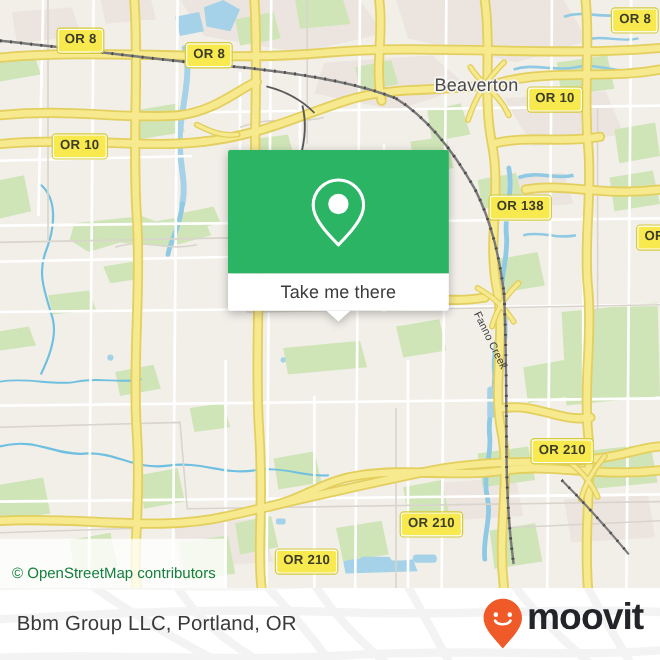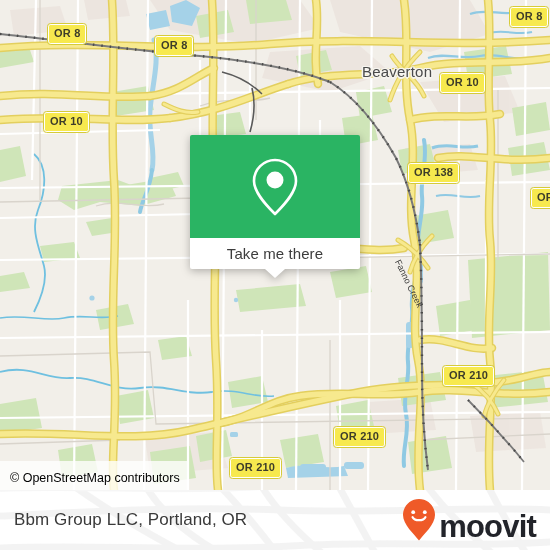--- a/index.html
+++ b/index.html
@@ -68,22 +68,22 @@
     padding: 3px 5px 4px 5px;
     white-space: nowrap;
     box-sizing: border-box;
     letter-spacing: 0.2px;
   }
 
   
   #popup-card {
     position: absolute;
     left: 190px;
-    top: 135px;
-    width: 170px;
+    top: 125px;
+    width: 184px;
     filter: drop-shadow(0 2px 4px rgba(0,0,0,0.28));
   }
   .card-green {
     background: #2ab463;
     height: 103px;
     border-radius: 2px 2px 0 0;
     display: flex;
     align-items: center;
     justify-content: center;
   }
@@ -112,27 +112,27 @@
     border-right: 10px solid transparent;
     border-top: 9px solid #ffffff;
   }
 
   
   #attribution {
     position: absolute;
     left: 0;
     bottom: 0;
     height: 25px;
-    padding: 4px 8px 0 10px;
+    padding: 16px 8px 0 10px;
     display: flex;
     align-items: center;
     background: rgba(255,255,255,0.78);
     font-family: "Liberation Sans", sans-serif;
     font-size: 12.5px;
-    color: #000000;
+    color: #15803d;
     white-space: nowrap;
     text-align: center;
   }
 
   
   #footer {
     position: absolute;
     left: 0;
     top: 490px;
     width: 550px;
@@ -158,21 +158,21 @@
     letter-spacing: 0.1px;
     white-space: nowrap;
     text-align: center;
   }
   #brand {
     position: absolute;
     right: 14px;
     top: 50%;
     transform: translateY(-50%);
     display: flex;
-    align-items: flex-end;
+    align-items: flex-start;
     gap: 3px;
   }
   #brand-wordmark {
     font-family: "Liberation Sans", sans-serif;
     font-size: 31px;
     font-weight: bold;
     color: #22242a;
     letter-spacing: -0.8px;
     line-height: 1;
   }

